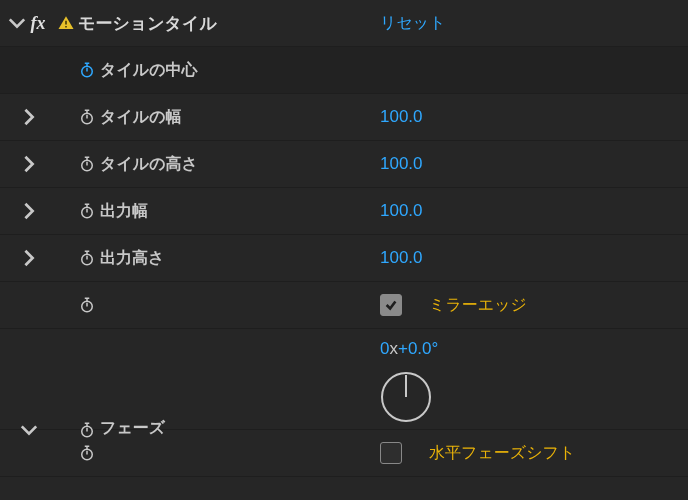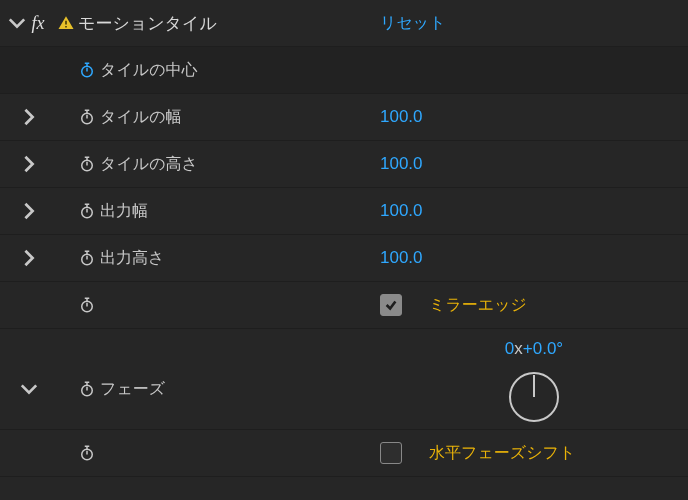--- a/index.html
+++ b/index.html
@@ -32,30 +32,31 @@
   }
   .row.tall {
     height: 100px;
     align-items: flex-start;
   }
   .labelcol {
     width: 380px;
     display: flex;
     align-items: center;
     height: 100%;
+    font-weight: bold;
   }
   .valuecol {
     flex: 1;
     display: flex;
     align-items: center;
     height: 100%;
     gap: 8px;
   }
   .row.tall .labelcol, .row.tall .valuecol {
-    align-items: center;
+    align-items: flex-end;
     padding-top: 10px;
   }
 
   
   .sp { display:inline-block; height:1px; }
   .sp.w8  { width:8px; }
   .sp.w20 { width:20px; }
   .sp.w36 { width:36px; }
 
   .twisty {
@@ -331,21 +332,21 @@
       <span class="stopwatch">
         <svg viewBox="0 0 24 24" fill="none" stroke-width="2">
             <circle cx="12" cy="14" r="7"></circle>
             <line x1="12" y1="14" x2="12" y2="9"></line>
             <line x1="9" y1="3" x2="15" y2="3"></line>
             <line x1="12" y1="3" x2="12" y2="7"></line>
           </svg>
       </span>
       <span class="propname">フェーズ</span>
     </div>
-    <div class="valuecol" style="flex-direction:column;align-items:center;gap:4px;">
+    <div class="valuecol" style="flex-direction:column;align-items:flex-start;gap:4px;">
       <div>
         <span class="value-link">0</span><span class="value-plain">x</span><span class="value-link">+0.0°</span>
       </div>
       <div class="dial">
         <svg viewBox="0 0 52 52" fill="none" stroke-width="2">
             <circle cx="26" cy="26" r="24"></circle>
             <line x1="26" y1="26" x2="26" y2="4"></line>
           </svg>
       </div>
     </div>

